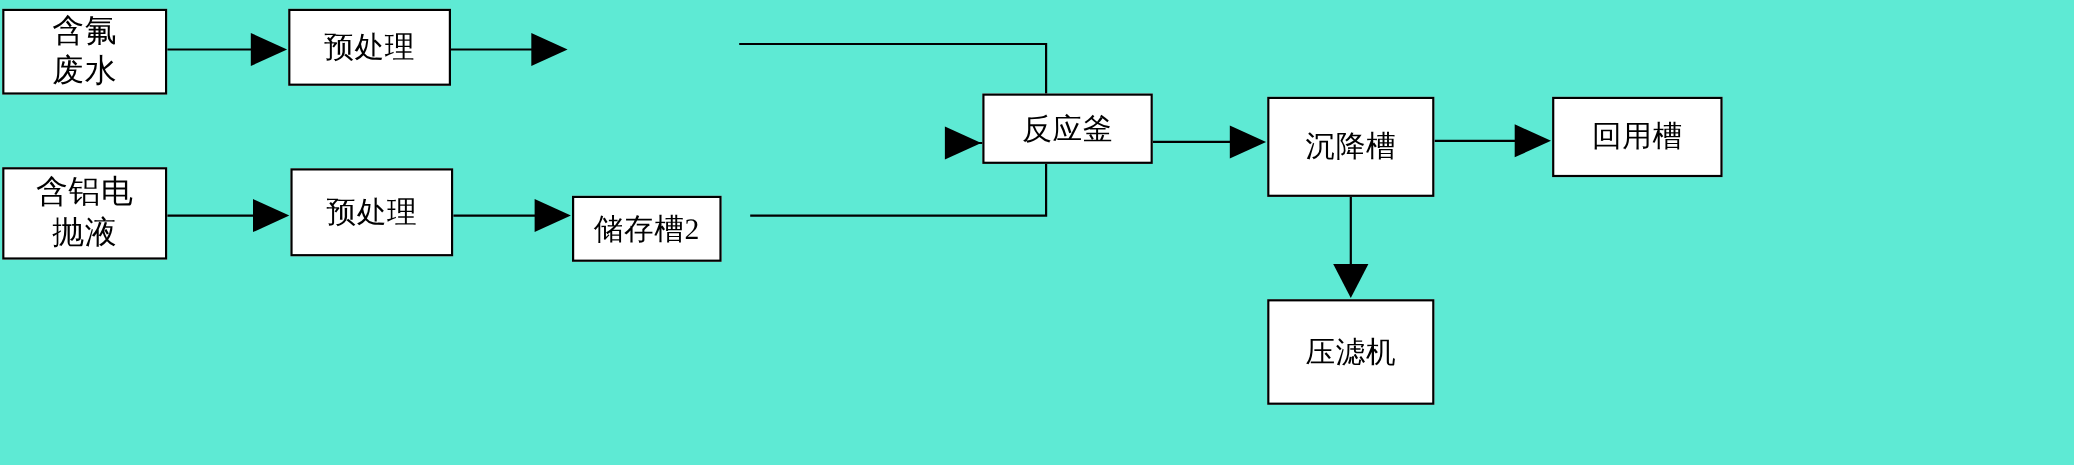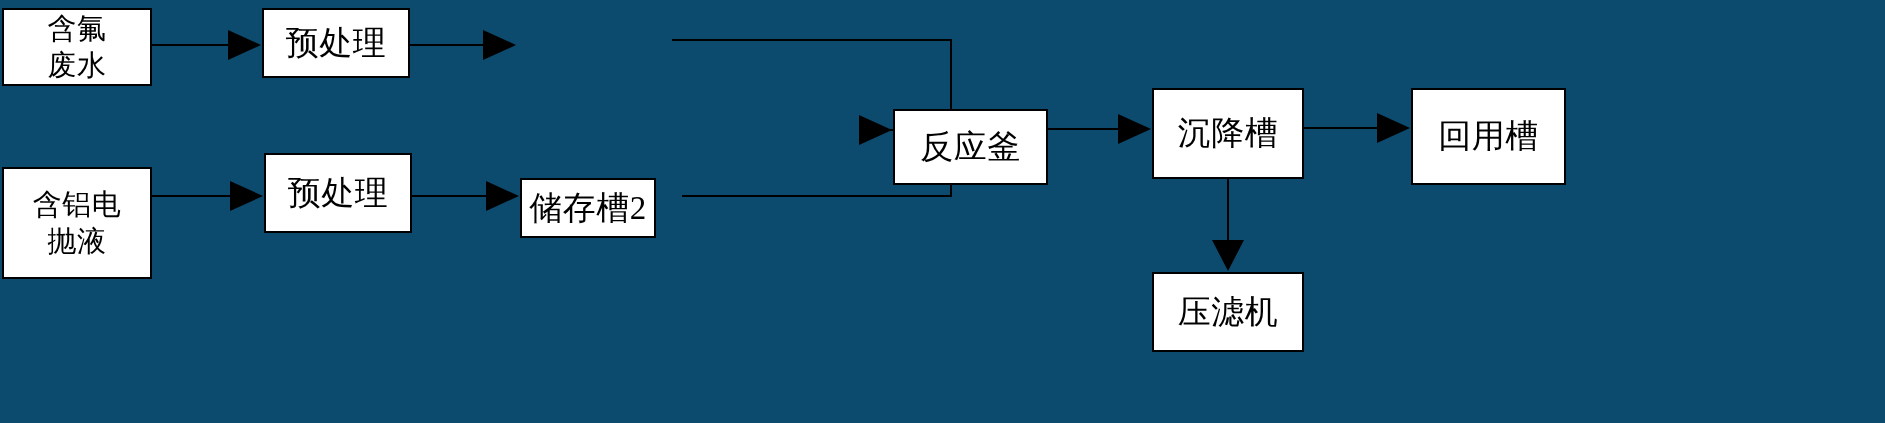--- a/index.html
+++ b/index.html
@@ -4,35 +4,35 @@
 <style>
   html, body {
     margin: 0;
     padding: 0;
     background: #ffffff;
   }
   #canvas {
     position: relative;
     width: 1885px;
     height: 423px;
-    background: #0c4a6e;
+    background: #5eead4;
     font-family: "Liberation Serif", "DejaVu Serif", serif;
     overflow: hidden;
   }
   .node {
     position: absolute;
     box-sizing: border-box;
     border: 2px solid #000000;
     background: #ffffff;
     display: flex;
     align-items: center;
     justify-content: center;
     text-align: center;
     color: #000000;
-    font-size: 33px;
+    font-size: 27px;
     line-height: 1.28;
     letter-spacing: 0.5px;
     white-space: pre-line;
   }
   .node.two-line {
     font-size: 29px;
   }
   svg.links {
     position: absolute;
     left: 0;
@@ -109,28 +109,28 @@
       <polygon class="arrowhead" points="1212,240 1244,240 1228,271"></polygon>
     </g>
   </svg>
 
   <div class="node two-line" style="left:2px;top:8px;width:150px;height:78px;">含氟
 废水</div>
 
   <div class="node" style="left:262px;top:8px;width:148px;height:70px;">预处理</div>
 
 
-  <div class="node two-line" style="left:2px;top:152px;width:150px;height:112px;margin-top:15px;">含铝电
+  <div class="node two-line" style="left:2px;top:152px;width:150px;height:84px;">含铝电
 抛液</div>
 
   <div class="node" style="left:264px;top:153px;width:148px;height:80px;">预处理</div>
 
   <div class="node" style="left:520px;top:178px;width:136px;height:60px;">储存槽2</div>
 
-  <div class="node" style="left:893px;top:85px;width:155px;height:76px;margin-top:24px;">反应釜</div>
+  <div class="node" style="left:893px;top:85px;width:155px;height:64px;">反应釜</div>
 
   <div class="node" style="left:1152px;top:88px;width:152px;height:91px;">沉降槽</div>
 
-  <div class="node" style="left:1411px;top:88px;width:155px;height:97px;">回用槽</div>
+  <div class="node" style="left:1411px;top:88px;width:155px;height:73px;">回用槽</div>
 
-  <div class="node" style="left:1152px;top:272px;width:152px;height:80px;">压滤机</div>
+  <div class="node" style="left:1152px;top:272px;width:152px;height:96px;">压滤机</div>
 
 </div>
 
 </body></html>

